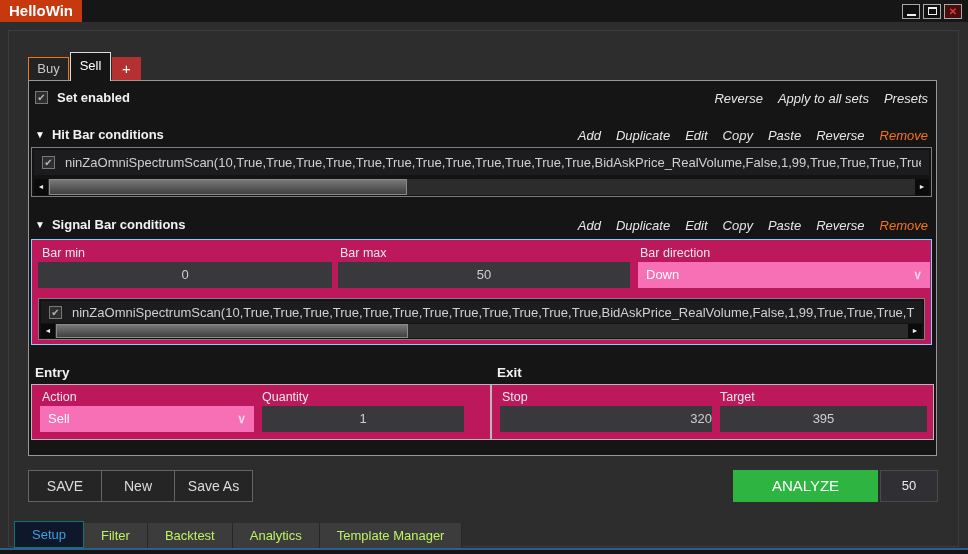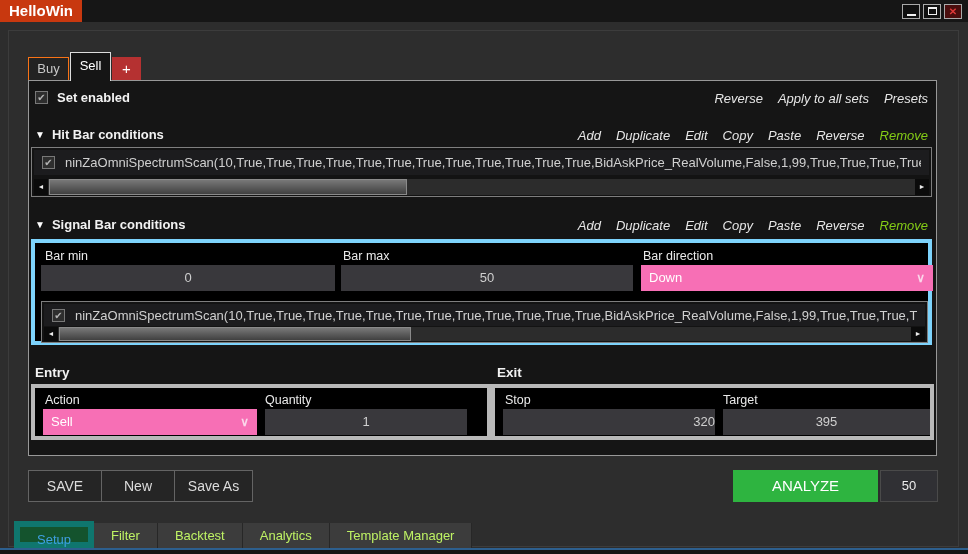--- a/index.html
+++ b/index.html
@@ -42,39 +42,39 @@
   .panel { left:28px; top:80px; width:909px; height:376px;
     background:#151515; border:1px solid #989898; z-index:2; }
 
   .checkbox { width:13px; height:13px; background:#2e2e2e; border:1px solid #787878;
     color:#b4b4b4; font-size:10px; line-height:12px; text-align:center; cursor:pointer; flex:none; }
   .hrow { display:flex; align-items:center; gap:9px; }
   .bold-label { font-weight:bold; font-size:13px; color:#f2f2f2; }
 
   .links { display:flex; gap:15px; font-style:italic; font-size:13px; color:#e6e6e6; }
   .links span { cursor:pointer; white-space:nowrap; }
-  .link-remove { color:#84cc16; }
+  .link-remove { color:#f97316; }
 
   .sec-header { display:flex; align-items:center; gap:7px; }
   .collapse-icon { font-size:10px; color:#ffffff; cursor:pointer; }
   .sec-title { font-weight:bold; font-size:13px; color:#f2f2f2; }
 
   .listbox { border:1px solid #7e7e7e; background:#131313; }
   .cond-row { position:absolute; left:2px; right:2px; top:2px; height:25px;
     background:#1c1c1e; display:flex; align-items:center; gap:10px; padding:0 8px; }
   .cond-text { white-space:nowrap; overflow:hidden; color:#d0d0d0; font-size:13px; flex:1; }
 
   .scrollbar { position:absolute; left:2px; right:2px; bottom:2px; height:16px; background:#2c2c2c; }
   .sb-arrow { position:absolute; top:0; width:14px; height:16px; background:#0b0b0b;
     color:#ececec; font-size:7px; line-height:16px; text-align:center; cursor:pointer; }
   .sb-left { left:0; } .sb-right { right:0; }
   .sb-thumb { position:absolute; top:0; left:15px; width:40%; height:16px;
     background:linear-gradient(#787878,#404040); border:1px solid #8a8a8a; cursor:grab; }
 
-  .groupbox { border:4px solid #7dd3fc; background:#000000; }
+  .groupbox { border:1px solid #7dd3fc; background:#be185d; }
   .field-label { position:absolute; top:6px; font-size:12.5px; color:#eaeaea; }
   .field { position:absolute; top:22px; height:26px; background:#39383c; color:#cfcfcf;
     font-size:13px; text-align:center; line-height:26px; cursor:text; }
   .dropdown { position:absolute; top:22px; height:26px; background:#f76fb5; color:#fff;
     font-size:13px; line-height:26px; padding-left:8px; cursor:pointer; }
   .dd-chevron { position:absolute; right:8px; top:0; font-size:12px; color:#fbd6ea; font-weight:bold; }
 
   
   .fbtn { top:470px; height:32px; background:#252525; border:1px solid #646464;
     color:#dcdcdc; font-size:14px; text-align:center; line-height:30px; cursor:pointer; }
@@ -83,21 +83,21 @@
   .btn-saveas { left:174px; width:79px; }
   .btn-analyze { left:733px; top:470px; width:145px; height:32px; background:#2eb440;
     color:#fff; font-size:15px; text-align:center; line-height:32px; cursor:pointer; }
   .bars-box { left:880px; top:470px; width:58px; height:32px; background:#303034;
     border:1px solid #4a4a4a; color:#ececec; font-size:13px; text-align:center; line-height:30px; }
 
   
   .bottom-tabs { left:14px; top:523px; height:25px; display:flex; }
   .btab { height:38px; line-height:25px; padding:0 17px; font-size:13px;
     background:#3c3c3c; color:#bef264; border-right:1px solid #272727; cursor:pointer; white-space:nowrap; }
-  .btab.active { background:#14532d; color:#3f9fe0; border:6px solid #0f766e;
+  .btab.active { background:#0f172a; color:#3f9fe0; border:1px solid #0f766e;
     margin-top:-2px; height:27px; line-height:26px; }
   .blue-line { left:0; top:548px; width:968px; height:2px; background:#2d5f8e; }
   .bottom-fill { left:0; top:550px; width:968px; height:4px; background:#141414; }
 </style>
 </head>
 <body>
 
 <div class="abs titlebar">
   <div class="abs logo">HelloWin</div>
   <div class="abs winbtn min">

